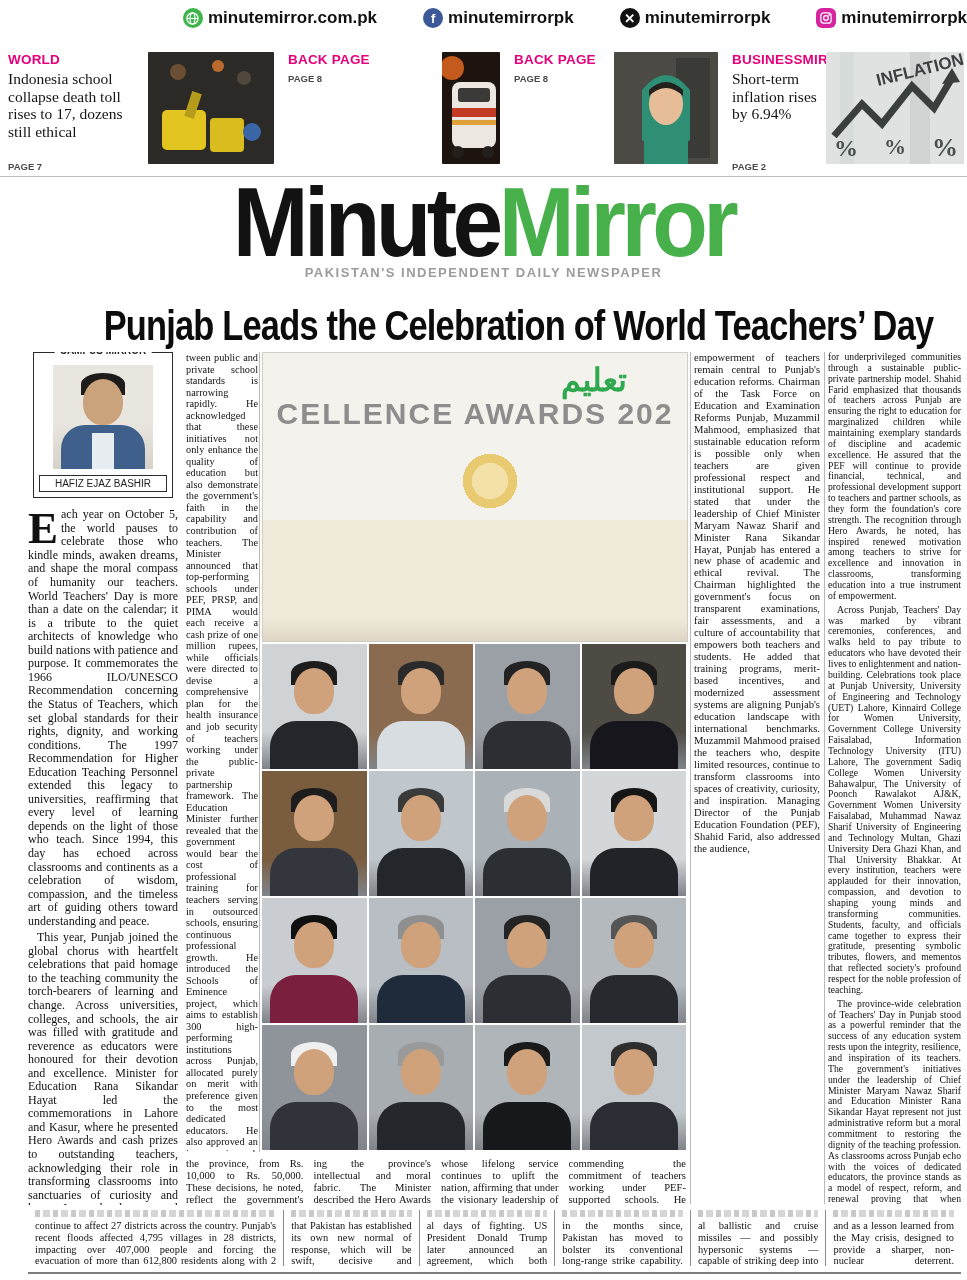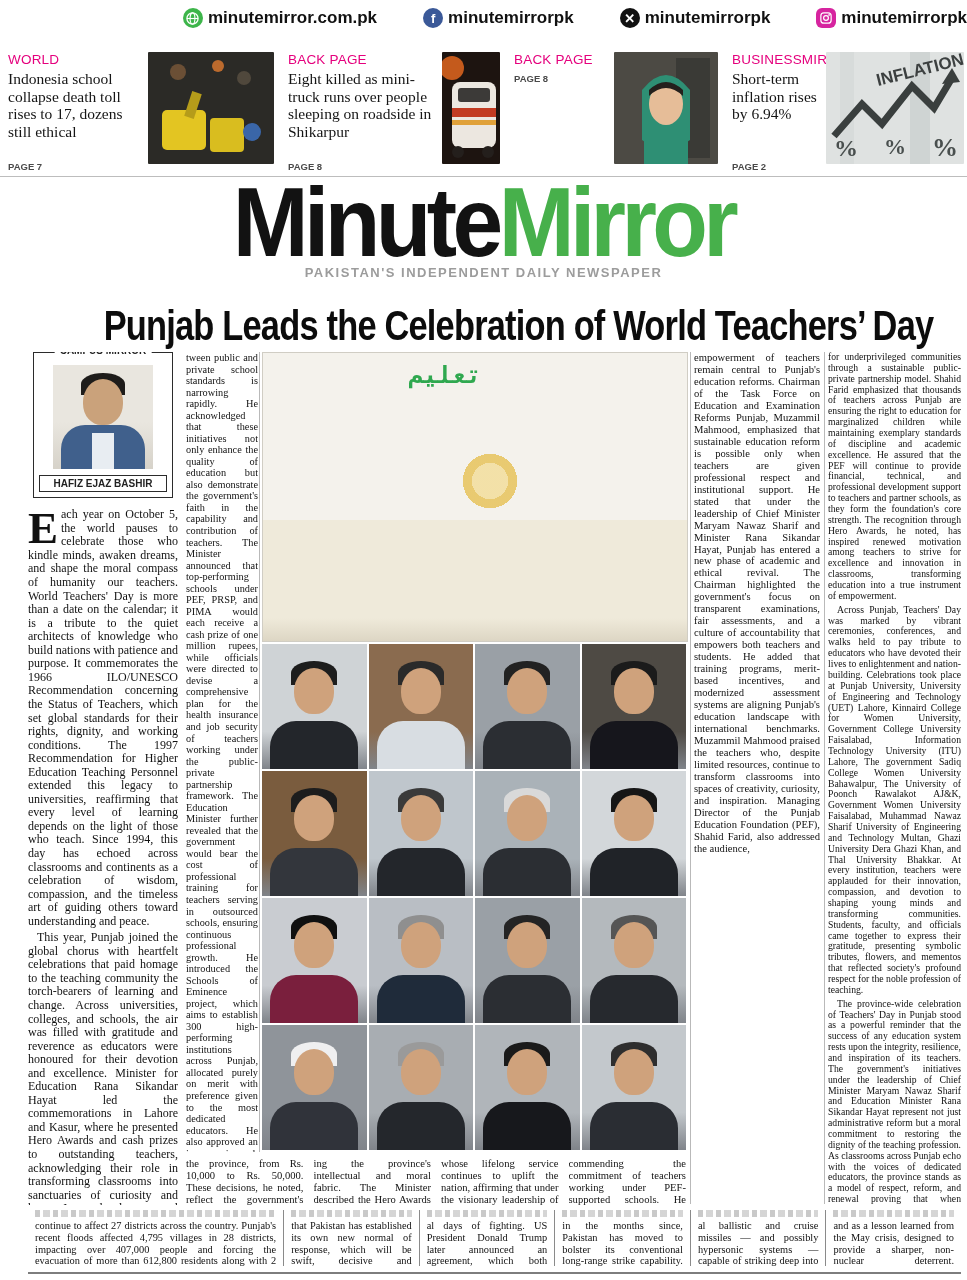--- a/index.html
+++ b/index.html
@@ -21,21 +21,21 @@
   .sicon.x{background:#111;}
   .sicon.ig{background:#d6249f;border-radius:6px;}
   .sicon svg{display:block;}
 
   
   .teasers{position:absolute;top:52px;left:0;right:0;height:120px;display:flex;align-items:stretch;}
   .sliver{width:22px;background:linear-gradient(180deg,#17120e,#3a2e22 60%,#141210);}
   .teaser{display:flex;gap:8px;padding:0 6px 0 8px;}
   .tsep{width:1px;background:var(--rule);margin:2px 0;}
   .ttext{display:flex;flex-direction:column;}
-  .tlabel{font-family:"Liberation Sans", sans-serif;font-weight:normal;font-size:13.5px;color:var(--pink);margin-bottom:3px;letter-spacing:.2px;}
+  .tlabel{font-family:"Liberation Sans", sans-serif;font-weight:bold;font-size:13.5px;color:var(--pink);margin-bottom:3px;letter-spacing:.2px;}
   .ttitle{font-size:15.5px;line-height:1.14;color:#151515;flex:1;}
   .tpage{font-family:"Liberation Sans", sans-serif;font-weight:bold;font-size:9.5px;color:var(--pagegray);margin-top:3px;}
   .thumb{border-radius:1px;flex:0 0 auto;overflow:hidden;position:relative;}
   .teaser-bottom-rule{position:absolute;top:176px;left:0;right:0;height:1px;background:#bdbdbd;}
 
   
   .masthead{position:absolute;top:172px;left:0;right:0;text-align:center;font-family:"Liberation Sans", sans-serif;}
   .mast-title{font-size:99px;font-weight:bold;letter-spacing:-5px;line-height:1.02;display:inline-block;transform:scaleX(.92);transform-origin:center;}
   .mast-black{color:#121212;} .mast-green{color:var(--green);}
   .tagline{font-weight:bold;font-size:13px;color:var(--tagline);letter-spacing:1.5px;margin-top:-8px;}
@@ -56,26 +56,26 @@
   .vrule{position:absolute;width:1px;background:#b9b9b9;}
 
   
   .byline{width:128px;margin:0 auto 10px;border:1.5px solid #2b2b2b;position:relative;padding:10px 5px 5px;text-align:center;font-family:"Liberation Sans", sans-serif;}
   .byline .sec{position:absolute;top:-8px;left:50%;transform:translateX(-50%);background:#fff;padding:0 5px;font-weight:bold;font-size:10px;white-space:nowrap;color:#222;}
   .byline .bphoto{width:100px;height:104px;margin:2px auto 6px;background:linear-gradient(180deg,#e9e6df 55%,#d6d2c9);position:relative;overflow:hidden;}
   .byline .bphoto .h{position:absolute;top:14px;left:50%;transform:translateX(-50%);width:40px;height:46px;border-radius:50% 50% 46% 46%;background:#caa27b;}
   .byline .bphoto .hair{position:absolute;top:8px;left:50%;transform:translateX(-50%);width:44px;height:22px;border-radius:50% 50% 0 0;background:#1e1c1a;}
   .byline .bphoto .b{position:absolute;bottom:0;left:50%;transform:translateX(-50%);width:84px;height:44px;border-radius:24px 24px 0 0;background:#40608c;}
   .byline .bphoto .shirt{position:absolute;bottom:0;left:50%;transform:translateX(-50%);width:22px;height:36px;background:#e8edf2;}
-  .byline .author{border:1.5px solid #2b2b2b;font-weight:bold;font-size:10px;padding:2px 0;color:#222;}
+  .byline .author{border:1.5px solid #2b2b2b;font-weight:normal;font-size:10px;padding:2px 0;color:#222;}
 
   
   .photoblock{position:absolute;left:262px;top:352px;width:424px;}
   .groupphoto{width:424px;height:288px;background:linear-gradient(180deg,#f4f2ec 0 58%,#efeada 58% 92%,#ddd6c4);position:relative;overflow:hidden;border:1px solid #d0cdc4;}
-  .gp-urdu{position:absolute;top:8px;left:0;right:60px;text-align:center;color:#2fa84f;font-weight:bold;font-size:24px;font-family:Liberation Mono, monospace;}
+  .gp-urdu{position:absolute;top:8px;left:0;right:60px;text-align:right;color:#2fa84f;font-weight:bold;font-size:32px;font-family:Liberation Sans, sans-serif;}
   .gp-banner{position:absolute;top:44px;left:0;right:0;text-align:center;color:#8d8d8d;font-family:"Liberation Sans", sans-serif;font-weight:bold;font-size:30px;letter-spacing:2px;white-space:nowrap;}
   .gp-logo{position:absolute;top:96px;left:46%;width:64px;height:64px;border-radius:50%;background:radial-gradient(circle,#f2d98b 0 40%,#e4b93c 40% 60%,transparent 60%);opacity:.7;}
   .gp-people{position:absolute;bottom:0;left:0;right:0;height:190px;display:flex;justify-content:center;align-items:flex-end;}
   .fig{position:relative;width:38px;height:178px;margin:0 1px;}
   .fig .f-head{width:16px;height:18px;border-radius:50%;background:#c89a74;margin:0 auto;}
   .fig .f-hair{width:18px;height:9px;border-radius:50% 50% 0 0;background:#20201e;margin:-20px auto 11px;}
   .fig .f-body{width:32px;height:138px;margin:1px auto 0;border-radius:9px 9px 2px 2px;}
 
   #portrait-grid{margin-top:2px;display:grid;grid-template-columns:repeat(4,1fr);gap:2px;}
   .portrait{height:125px;position:relative;overflow:hidden;}
@@ -151,21 +151,20 @@
             <rect x="62" y="66" width="34" height="34" rx="4" fill="#d9bd1f"></rect>
             <rect x="40" y="40" width="10" height="26" fill="#b59c1a" transform="rotate(18 45 53)"></rect>
             <circle cx="104" cy="80" r="9" fill="#3a66a8"></circle>
           </svg>
       </div>
     </div>
     <div class="tsep"></div>
     <div class="teaser" style="width:216px">
       <div class="ttext" style="width:146px">
         <span class="tlabel">BACK PAGE</span>
-        <span class="ttitle">Eight killed as mini-truck runs over people sleeping on roadside in Shikarpur</span>
         <span class="tpage">PAGE 8</span>
       </div>
       <div class="thumb" style="width:58px;height:112px">
         <svg width="58" height="112">
             <rect width="58" height="112" fill="#1d1410"></rect>
             <circle cx="10" cy="16" r="12" fill="#e2661f" opacity=".85"></circle>
             <rect x="10" y="30" width="44" height="66" rx="8" fill="#ece7e0"></rect>
             <rect x="10" y="56" width="44" height="9" fill="#c23b22"></rect>
             <rect x="10" y="68" width="44" height="5" fill="#e0a13a"></rect>
             <rect x="16" y="36" width="32" height="14" rx="3" fill="#3c3a38"></rect>
@@ -239,20 +238,21 @@
   </div>
 
   <div class="col" id="col2">
     <p>tween public and private school standards is narrowing rapidly. He acknowledged that these initiatives not only enhance the quality of education but also demonstrate the government's faith in the capability and contribution of teachers. The Minister announced that top-performing schools under PEF, PRSP, and PIMA would each receive a cash prize of one million rupees, while officials were directed to devise a comprehensive plan for the health insurance and job security of teachers working under the public-private partnership framework. The Education Minister further revealed that the government would bear the cost of professional training for teachers serving in outsourced schools, ensuring continuous professional growth. He introduced the Schools of Eminence project, which aims to establish 300 high-performing institutions across Punjab, allocated purely on merit with preference given to the most dedicated educators. He also approved an increase in cash prizes for teachers of board position holders from Rs. 50,000 to Rs. 100,000 and for the 50 top-performing teachers across</p>
   </div>
   <div class="vrule" style="left:259px;top:352px;height:800px"></div>
 
   <div class="photoblock">
     <div class="groupphoto">
       <div class="gp-urdu">تعلیم</div>
+      <div class="gp-banner">CELLENCE AWARDS 202</div>
       <div class="gp-logo"></div>
       <div class="gp-people" id="gp-people">
           <div class="fig"><span class="f-head"></span><span class="f-hair"></span><span class="f-body" style="background:#d9c9ad"></span></div>
           <div class="fig"><span class="f-head"></span><span class="f-hair"></span><span class="f-body" style="background:#2e8f63"></span></div>
           <div class="fig"><span class="f-head"></span><span class="f-hair"></span><span class="f-body" style="background:#caa0b8"></span></div>
           <div class="fig"><span class="f-head"></span><span class="f-hair"></span><span class="f-body" style="background:#e8e3da"></span></div>
           <div class="fig"><span class="f-head"></span><span class="f-hair"></span><span class="f-body" style="background:#c2186b"></span></div>
           <div class="fig"><span class="f-head"></span><span class="f-hair"></span><span class="f-body" style="background:#e8e8ea"></span></div>
           <div class="fig"><span class="f-head"></span><span class="f-hair"></span><span class="f-body" style="background:#26303b"></span></div>
           <div class="fig"><span class="f-head"></span><span class="f-hair"></span><span class="f-body" style="background:#f2eee4"></span></div>

